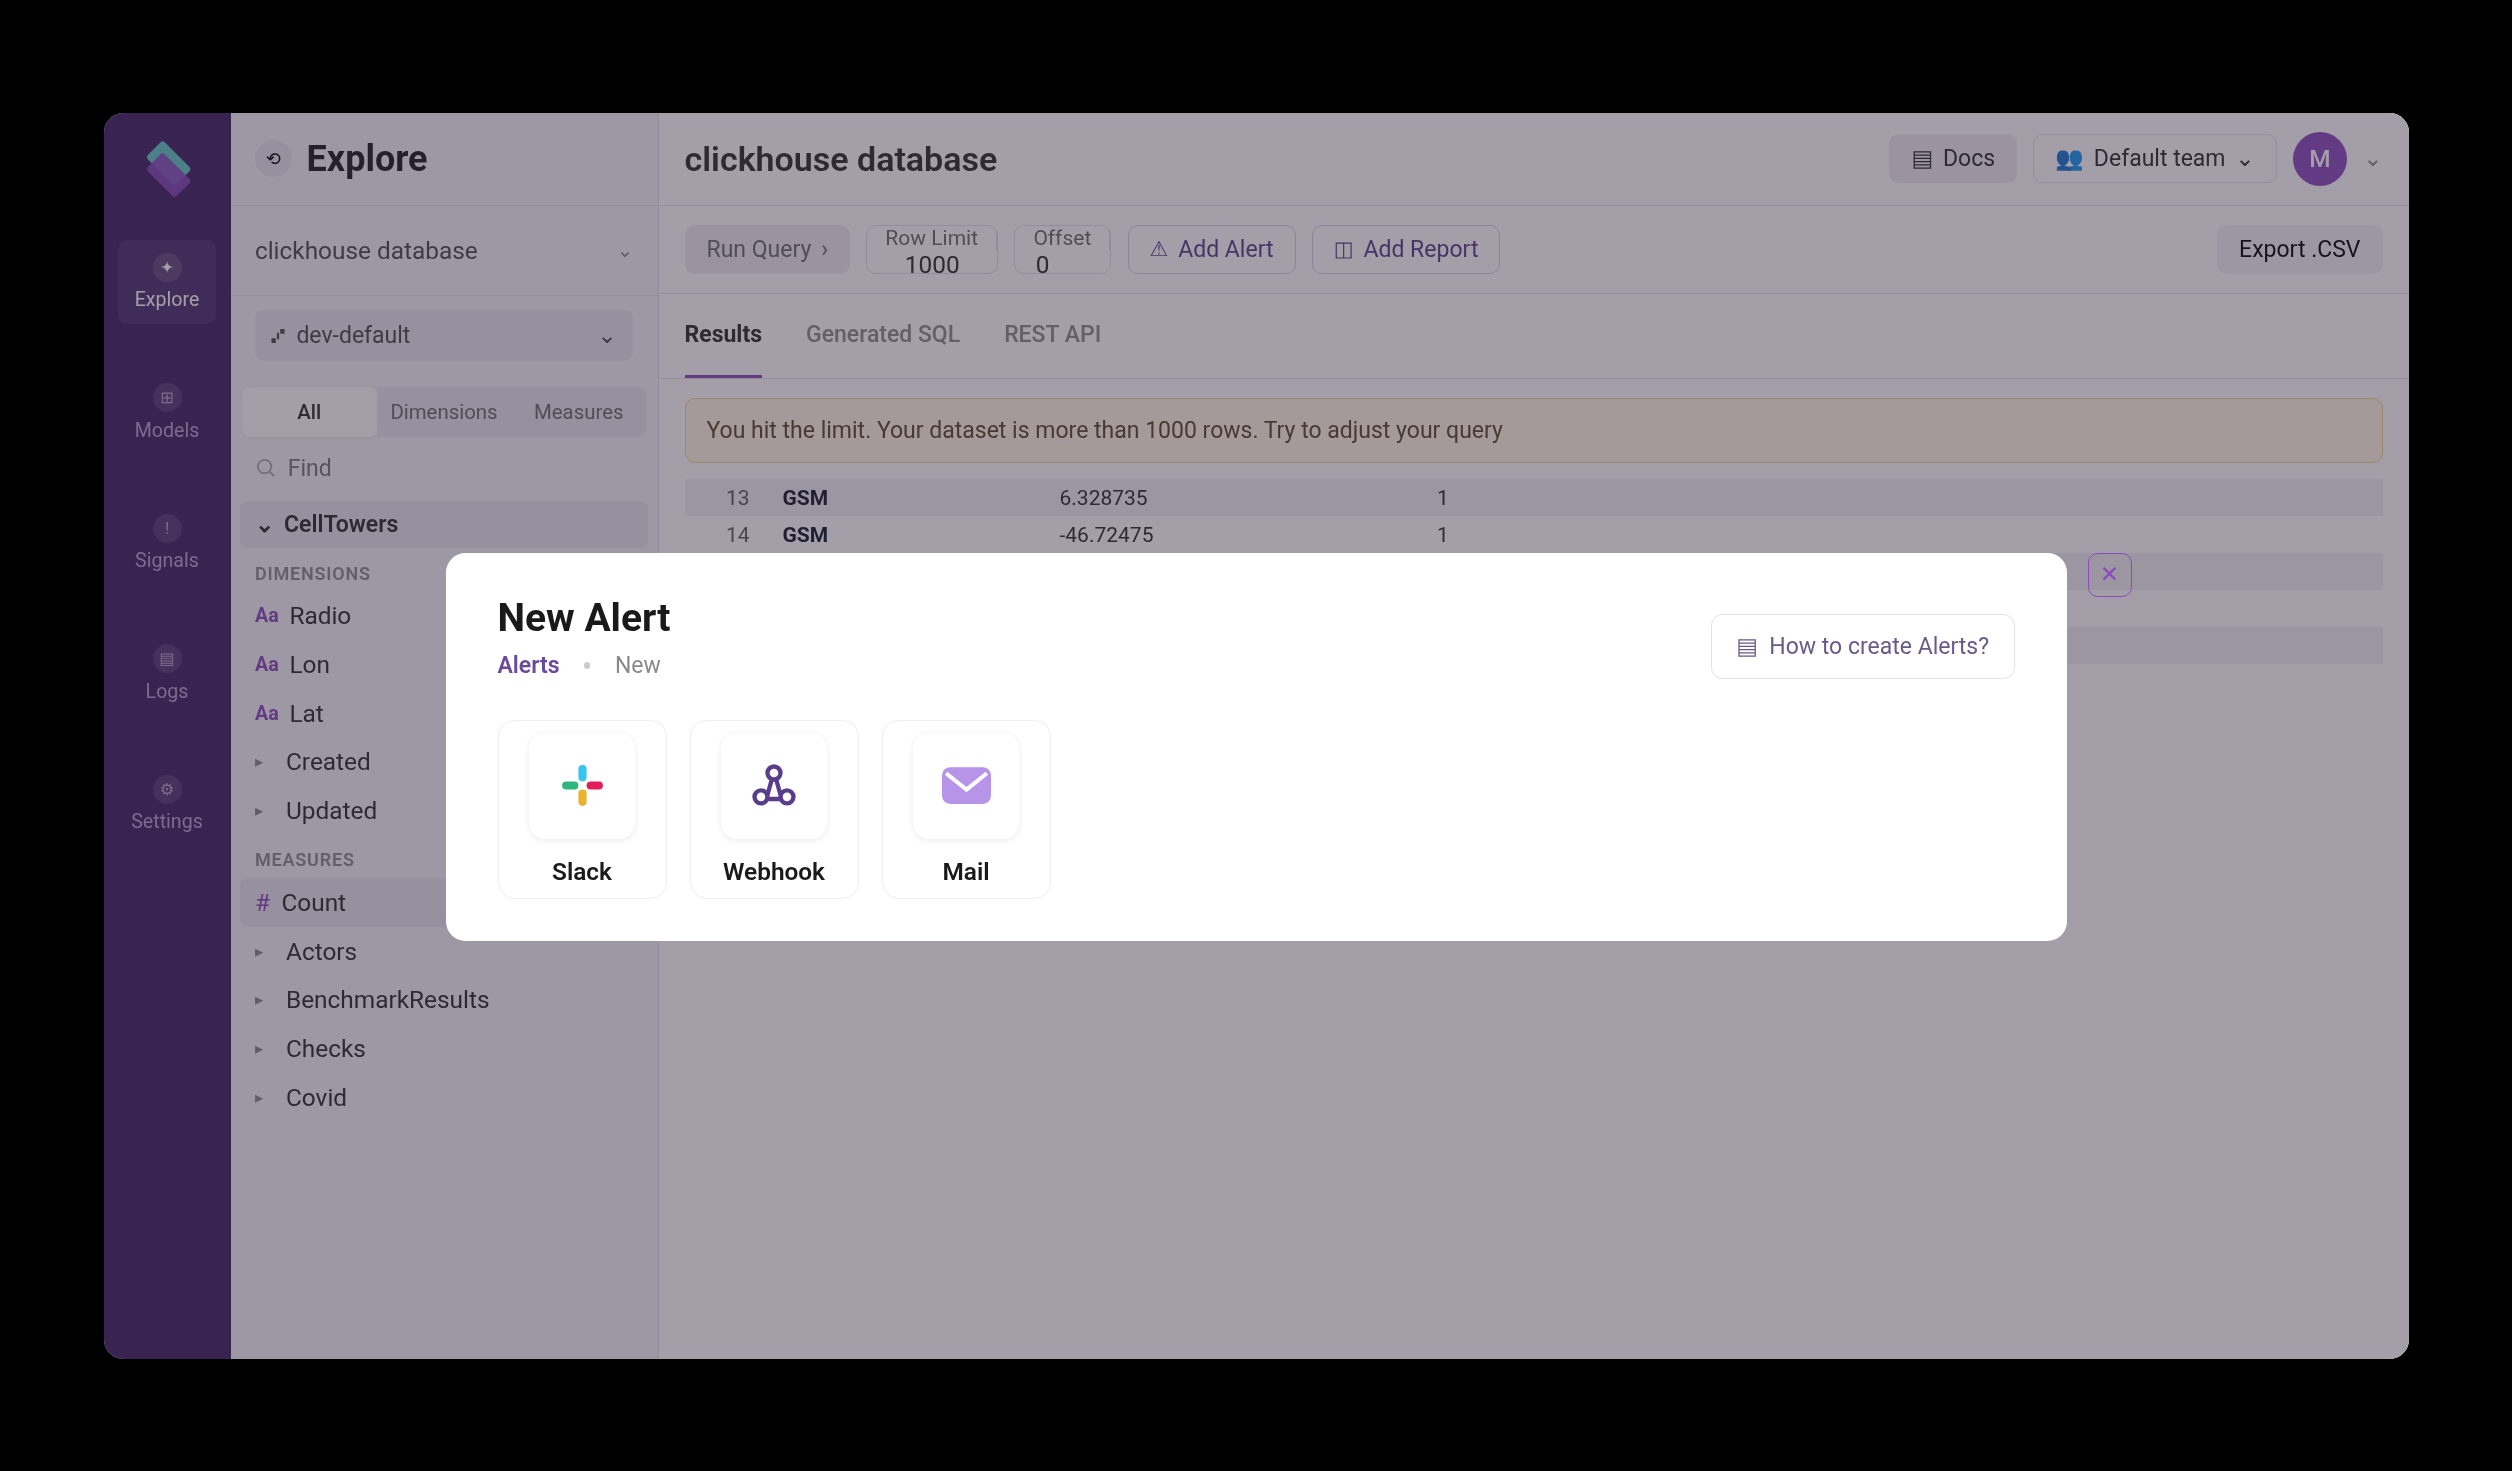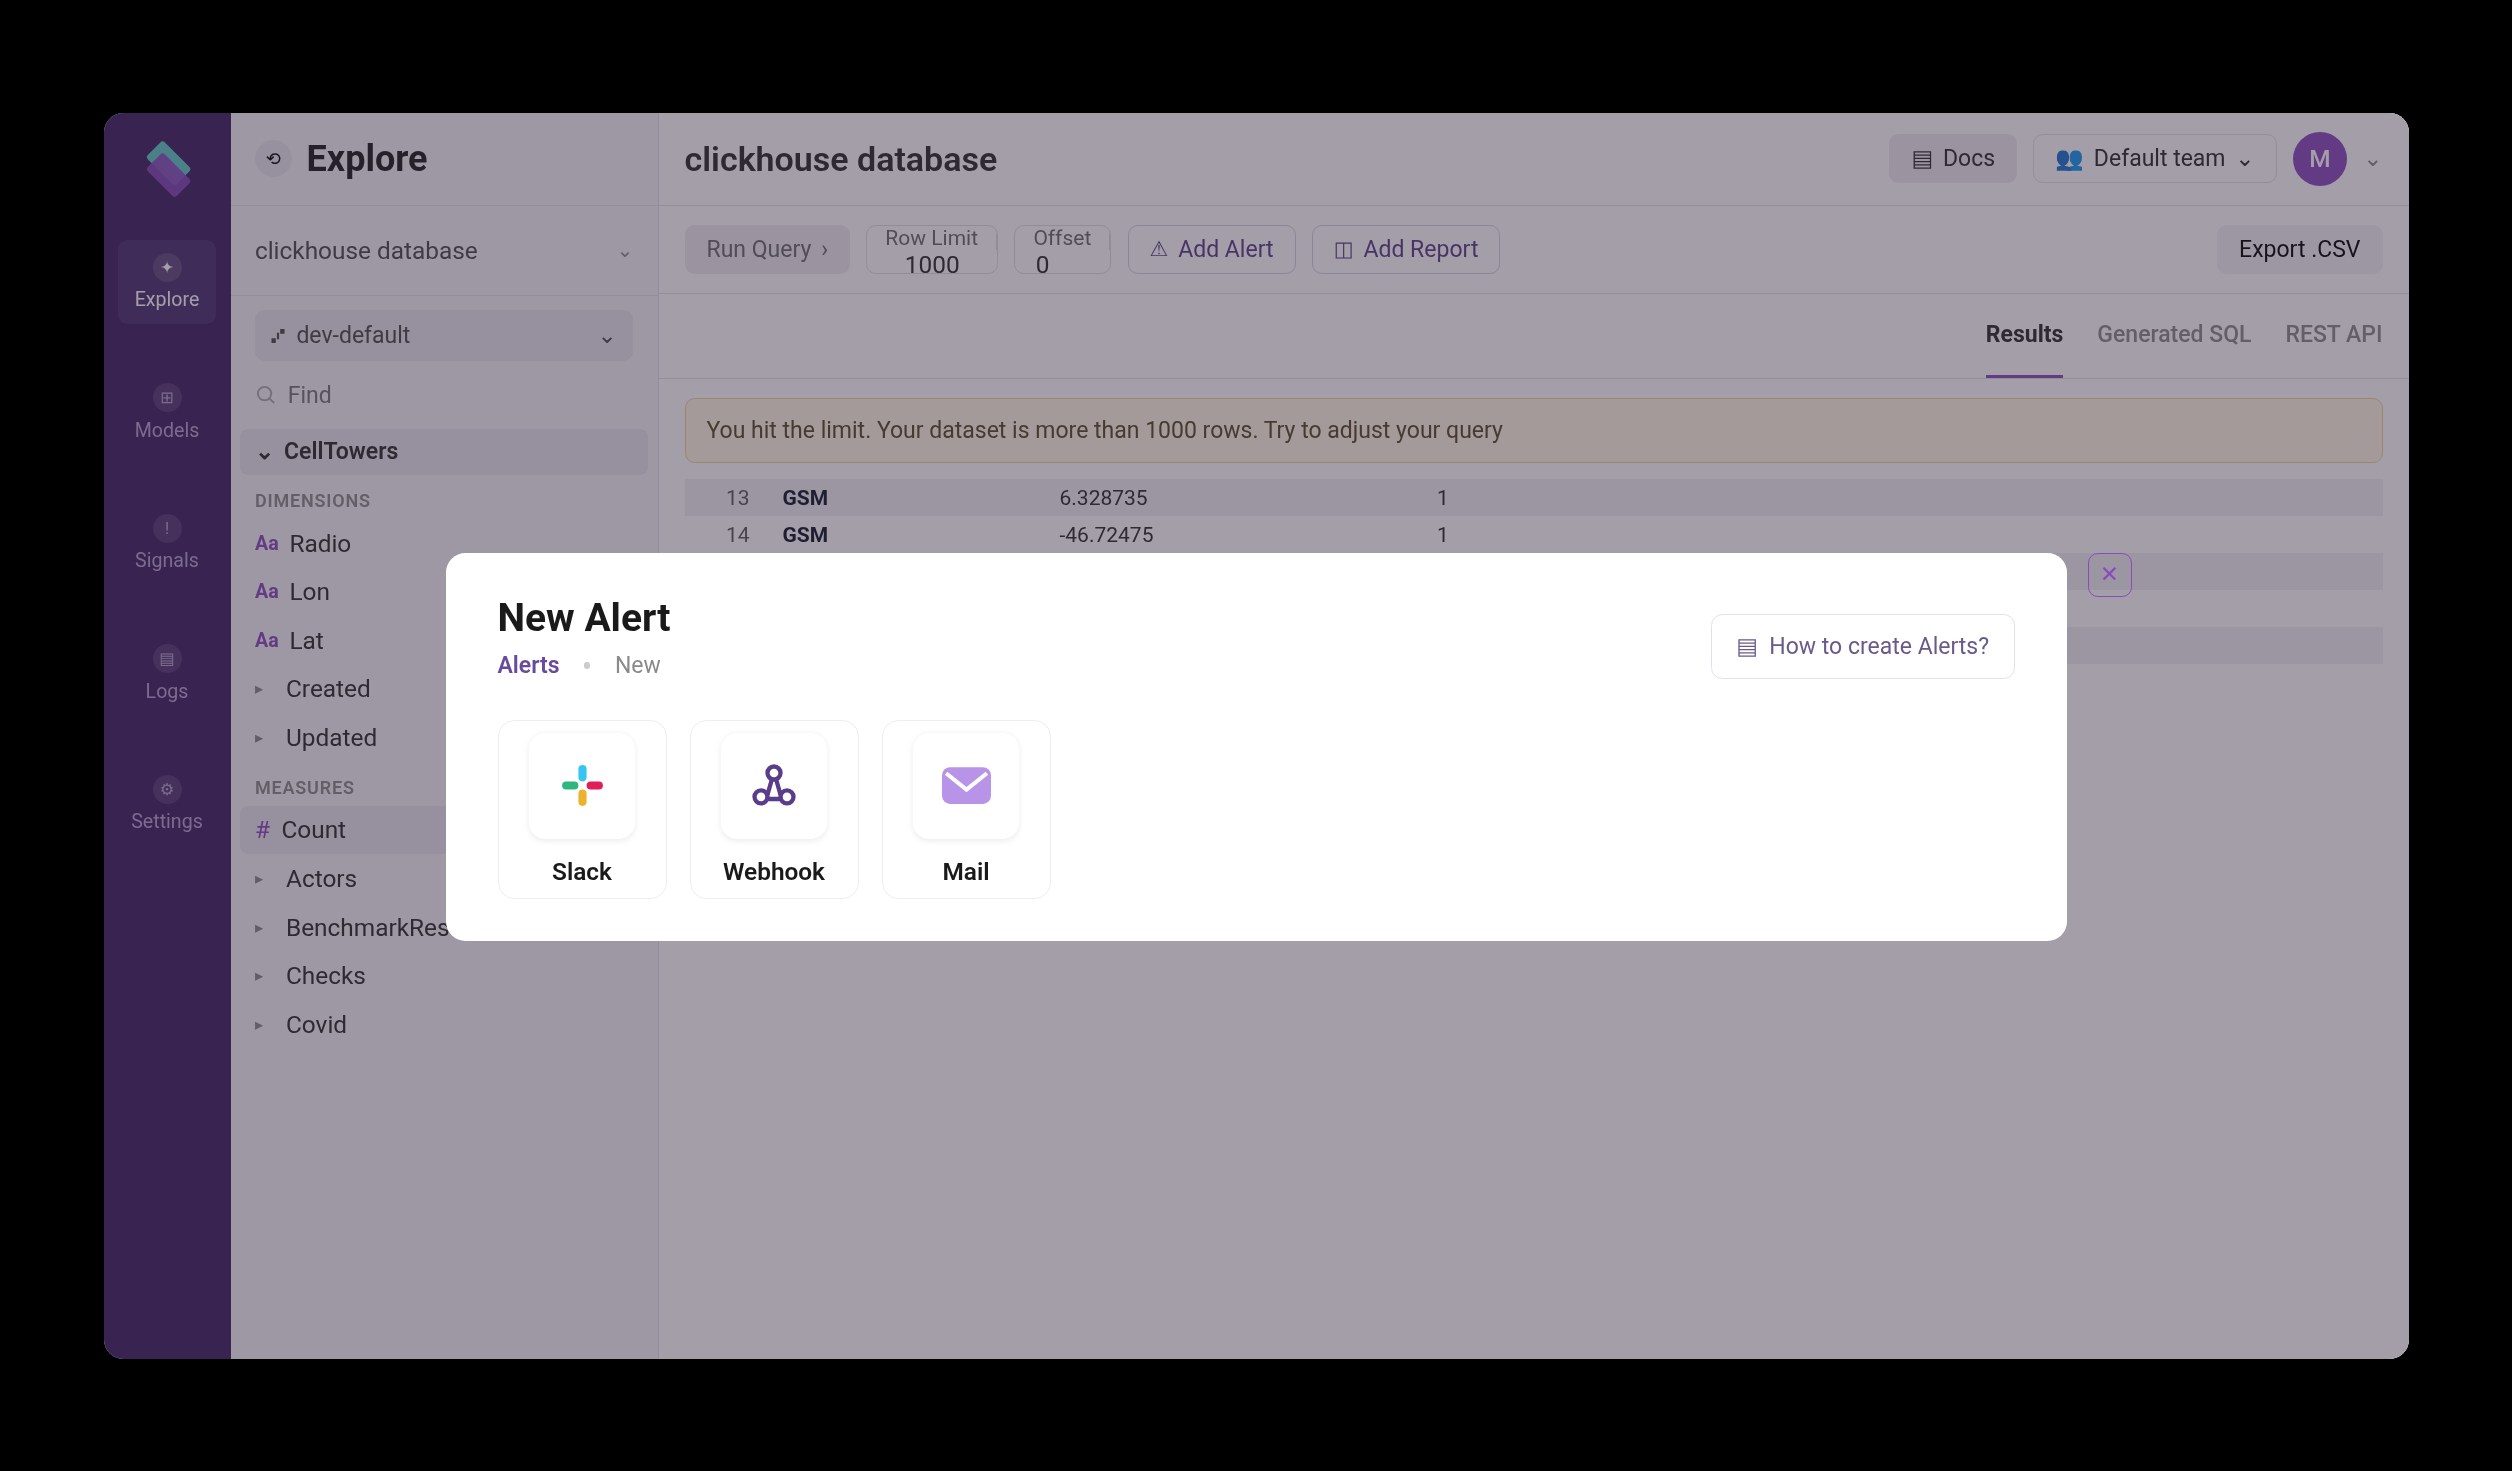--- a/index.html
+++ b/index.html
@@ -43,21 +43,21 @@
 .btn-team { background: #fff; border-color: #e4e0ea; color: #2a2a2a; }
 .avatar { width: 54px; height: 54px; border-radius: 50%; background: #8a4abf; color: #fff; display: flex; align-items: center; justify-content: center; font-size: 24.4px; font-weight: 500; }
 .toolbar { height: 88px; border-bottom: 0.8px solid #e4e0ea; display: flex; align-items: center; padding: 0 26px; gap: 16.3px; }
 .btn-run { background: #f0edf3; color: #6a6a6a; }
 .input-grp { height: 49px; border: 0.8px solid #e0dce6; border-radius: 9.8px; display: flex; align-items: center; overflow: hidden; flex-direction: column; }
 .input-grp .lbl { padding: 0 18px; color: #6a6a6a; font-size: 21px; border-right: 0.8px solid #e0dce6; height: 100%; display: flex; align-items: center; }
 .input-grp .val { padding: 0 18px; font-size: 24.4px; color: #2a2a2a; min-width: 90px; }
 .btn-outline { border: 0.8px solid #d8cfe6; color: #5a3d8a; background: #fff; }
 .btn-outline .ico { font-size: 21px; }
 .spacer { flex: 1; }
-.tabs { height: 85px; display: flex; align-items: stretch; padding: 0 26px; gap: 34px; border-bottom: 0.8px solid #e4e0ea; justify-content: flex-end; }
+.tabs { height: 85px; display: flex; align-items: stretch; padding: 0 26px; gap: 44px; border-bottom: 0.8px solid #e4e0ea; }
 .tab { display: flex; align-items: center; font-size: 23px; color: #8a8a8a; cursor: pointer; border-bottom: 3.3px solid transparent; font-weight: 500; }
 .tab.active { color: #2a2a2a; border-bottom-color: #8a4abf; font-weight: 700; }
 .banner { margin: 19.6px 26px 0; padding: 18px 21px; background: #fff7e6; border: 0.8px solid #f0d890; border-radius: 9.8px; font-size: 23px; color: #5a4a2a; }
 .table-wrap { padding: 16.3px 26px; }
 .table { width: 100%; font-size: 21px; }
 .table-row { display: flex; padding: 6.5px 0; }
 .table-row.stripe { background: #f3f0f7; }
 .c0 { width: 98px; text-align: right; padding-right: 33px; color: #5a5a5a; }
 .c1 { width: 277px; color: #0f172a; font-weight: bold; }
 .c2 { width: 310px; color: #2a2a2a; }
@@ -125,20 +125,25 @@
     </div>
     <div class="sb-branch">
       <div class="branch-pill">
         <span style="display:flex;gap:11.4px;align-items:center;">
           <span>⑇</span>
           <span>dev-default</span>
         </span>
         <span class="chev">⌄</span>
       </div>
     </div>
+    <div class="sb-tabs">
+      <div class="sb-tab active">All</div>
+      <div class="sb-tab">Dimensions</div>
+      <div class="sb-tab">Measures</div>
+    </div>
     <div class="sb-search">
       <span>
         <svg width="23" height="23" viewBox="0 0 24 24" fill="none" stroke="#aaa" stroke-width="2">
             <circle cx="10" cy="10" r="7"></circle>
             <line x1="20" y1="20" x2="15" y2="15"></line>
           </svg>
       </span>
       <input style="border: none; background: none; font-size: 23px; outline: none; width: 100%;" placeholder="Find">
     </div>
     <div class="sb-list">

